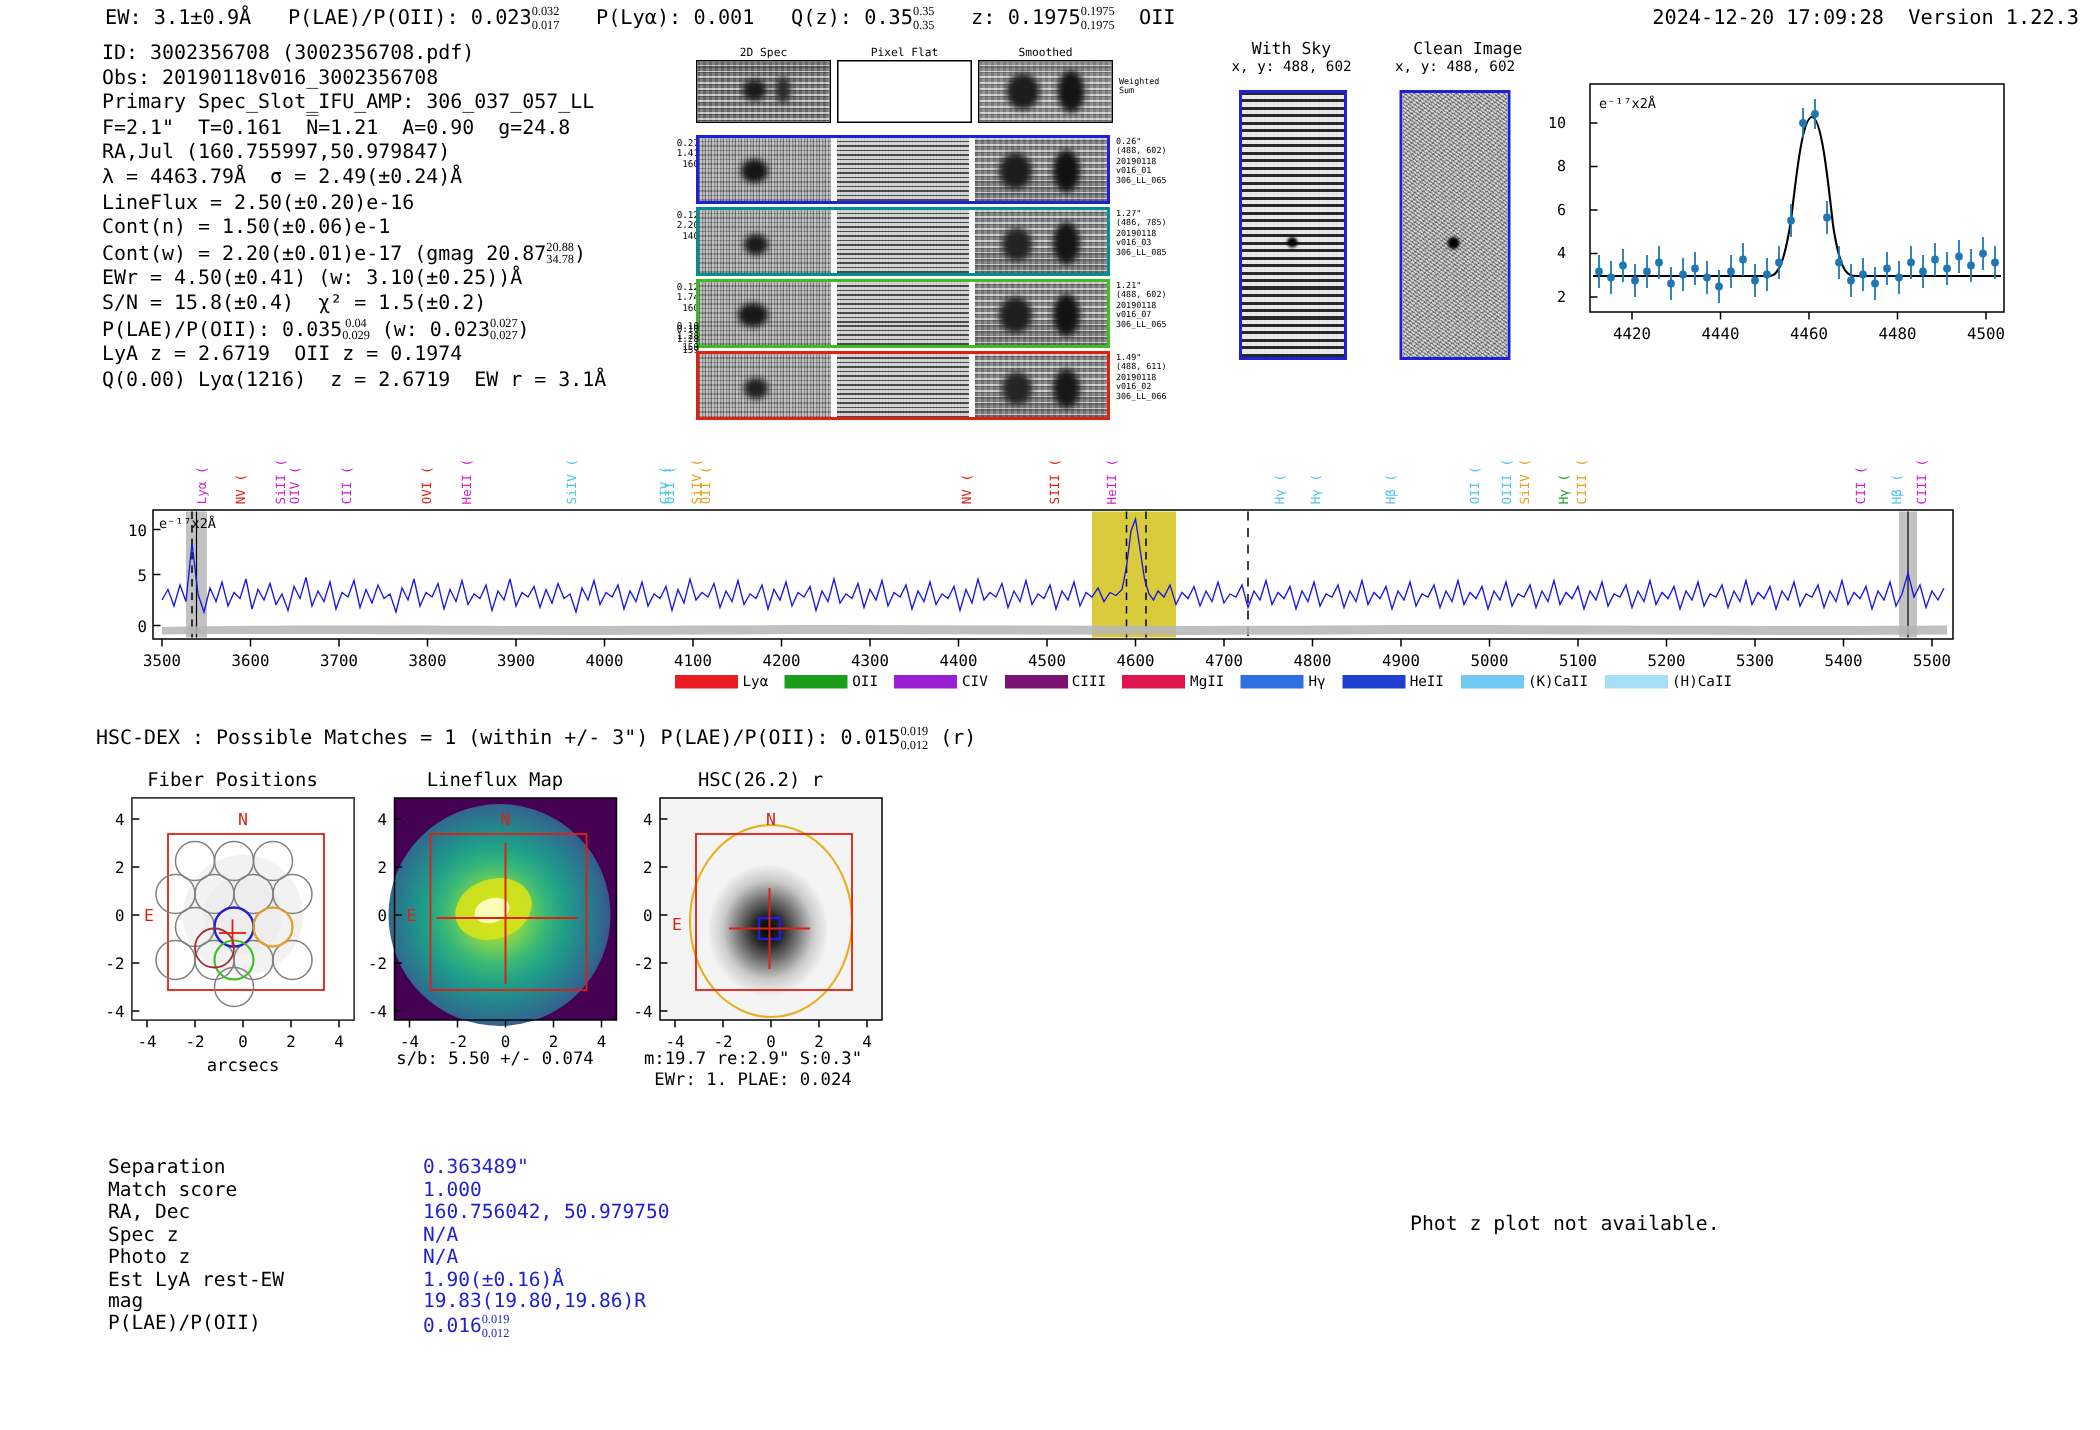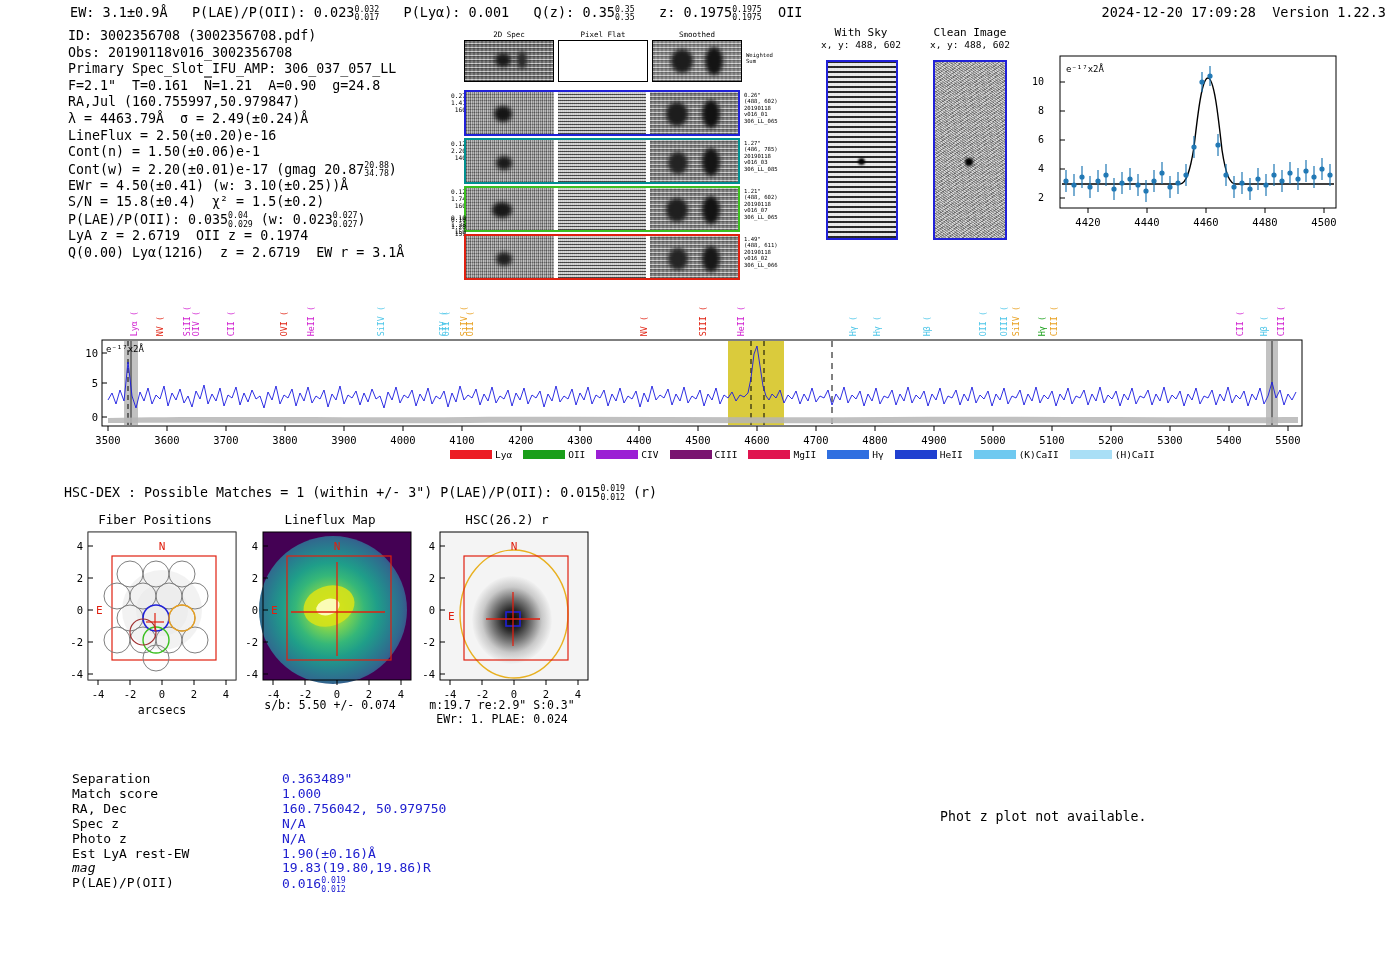--- a/index.html
+++ b/index.html
@@ -2,21 +2,21 @@
 <html><head>
 <meta charset="utf-8">
 <style>
   html,body{margin:0;padding:0;background:#ffffff;}
   body{width:1400px;height:953px;position:relative;font-family:"DejaVu Sans Mono",monospace;color:#000;}
   .mono{font-family:"DejaVu Sans Mono",monospace;}
   .abs{position:absolute;}
   
   #topline{left:70px;top:4px;font-size:13.5px;letter-spacing:0px;white-space:nowrap;}
   #datever{right:14px;top:4px;font-size:13.5px;white-space:nowrap;}
-  .supsub{display:inline-block;font-size:8.2px;line-height:8.5px;vertical-align:middle;text-align:left;position:relative;top:0px;}
+  .supsub{display:inline-block;font-size:8.2px;line-height:8.5px;vertical-align:middle;text-align:center;position:relative;top:0px;font-family:Liberation Serif, serif;}
   .supsub span{display:block;}
   
   #infoblock{left:68px;top:28px;font-size:13.3px;line-height:16.6px;white-space:pre;}
   
   #specwrap{left:462px;top:30px;}
   .sp-label{font-size:7.5px;text-align:center;color:#000;}
   
   .tex1{
     background-color:#9a9a9a;
     background-image:
@@ -190,21 +190,21 @@
   <div class="sp-label" style="font-size:9.5px;">x, y: 488, 602</div>
 </div>
 <div class="abs" style="left:826px;top:60px;width:72px;height:180px;border:2px solid #2020d8;box-sizing:border-box;overflow:hidden;">
   <div style="position:absolute;inset:0;background-color:#9a9a9a;
       background-image:repeating-linear-gradient(0deg, rgba(20,20,20,.85) 0 2px, rgba(245,245,245,.85) 2px 5px),
                        repeating-linear-gradient(90deg, rgba(0,0,0,.10) 0 1px, rgba(255,255,255,.08) 1px 3px);"></div>
   <div class="blob" style="left:30px;top:96px;width:7px;height:7px;background:#000;filter:blur(1px);"></div>
 </div>
 
 <div class="abs" style="left:925px;top:26px;width:90px;">
-  <div class="sp-label" style="font-size:11px;">Clean Image</div>
+  <div class="sp-label" style="font-size:11px;text-align:right;">Clean Image</div>
   <div class="sp-label" style="font-size:9.5px;">x, y: 488, 602</div>
 </div>
 <div class="abs" style="left:933px;top:60px;width:74px;height:180px;border:2px solid #2020d8;box-sizing:border-box;overflow:hidden;">
   <div style="position:absolute;inset:0;background-color:#b4b4b4;
       background-image:repeating-linear-gradient(35deg, rgba(0,0,0,.25) 0 1px, rgba(255,255,255,.25) 1px 2px),
                        repeating-linear-gradient(-40deg, rgba(0,0,0,.2) 0 1px, rgba(255,255,255,.2) 1px 3px);"></div>
   <div class="blob" style="left:30px;top:96px;width:8px;height:8px;background:#000;filter:blur(1px);"></div>
 </div>
 
 <div class="abs" style="left:1030px;top:52px;">
@@ -706,21 +706,21 @@
       </tr>
       <tr>
         <td style="width: 210px;">Photo z</td>
         <td class="kvval">N/A</td>
       </tr>
       <tr>
         <td style="width: 210px; margin-top: 36px;">Est LyA rest-EW</td>
         <td class="kvval">1.90(±0.16)Å</td>
       </tr>
       <tr>
-        <td style="width: 210px; font-style: italic;">mag</td>
+        <td style="width: 210px;">mag</td>
         <td class="kvval">19.83(19.80,19.86)R</td>
       </tr>
       <tr>
         <td style="width: 210px;">P(LAE)/P(OII)</td>
         <td class="kvval">0.016<span class="supsub" style="color: rgb(32, 32, 208);"><span>0.019</span><span>0.012</span></span></td>
       </tr>
     </tbody>
 </table>
 
 <div class="abs mono" id="photoznote">Phot z plot not available.</div>

